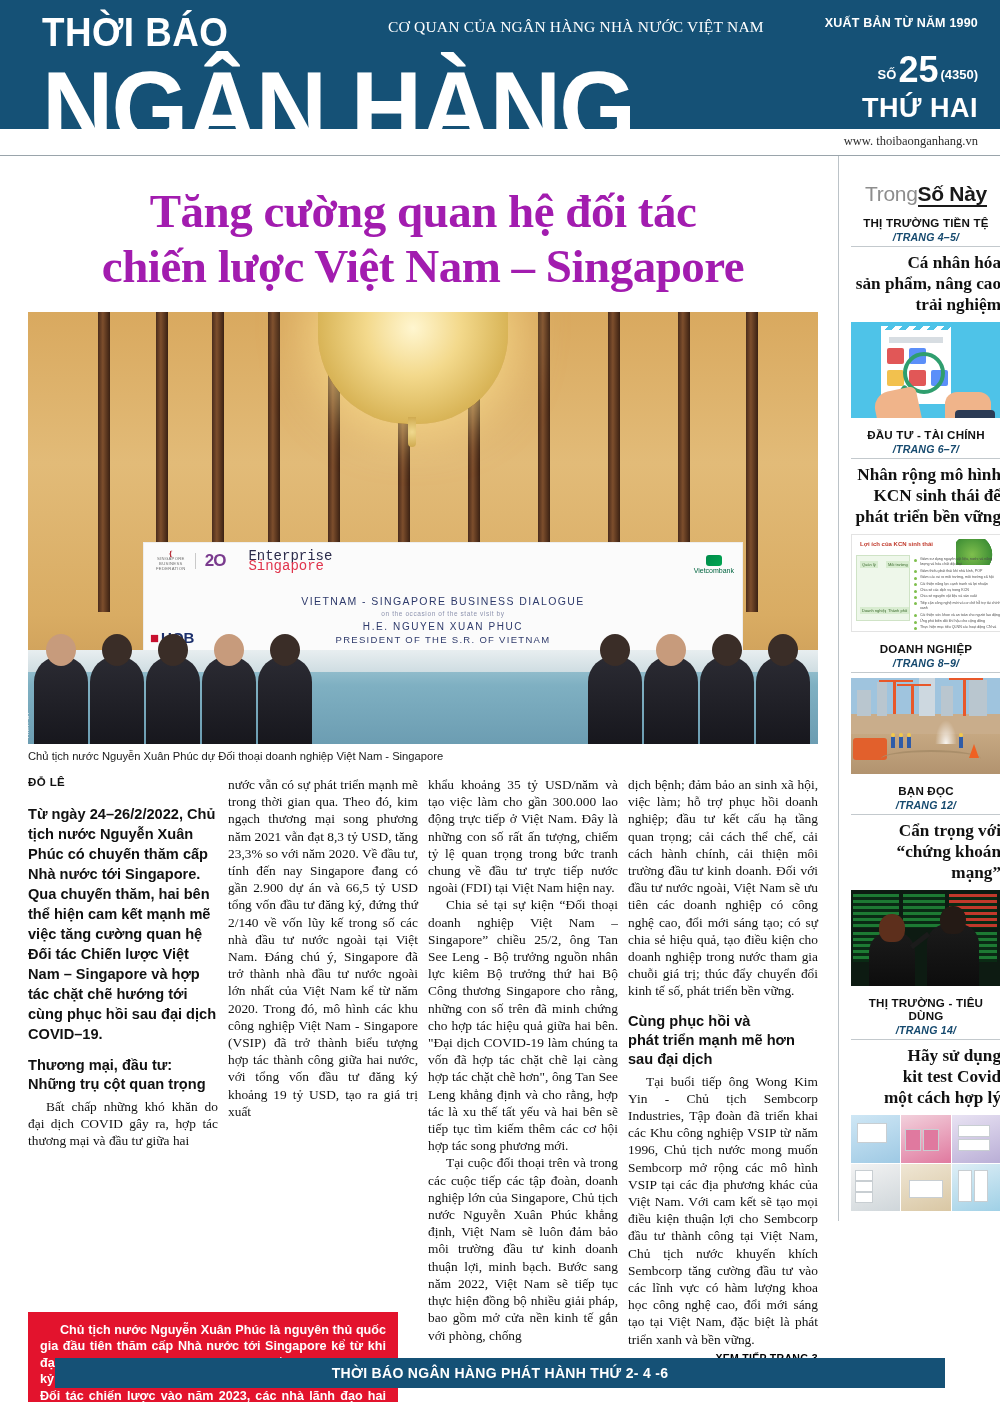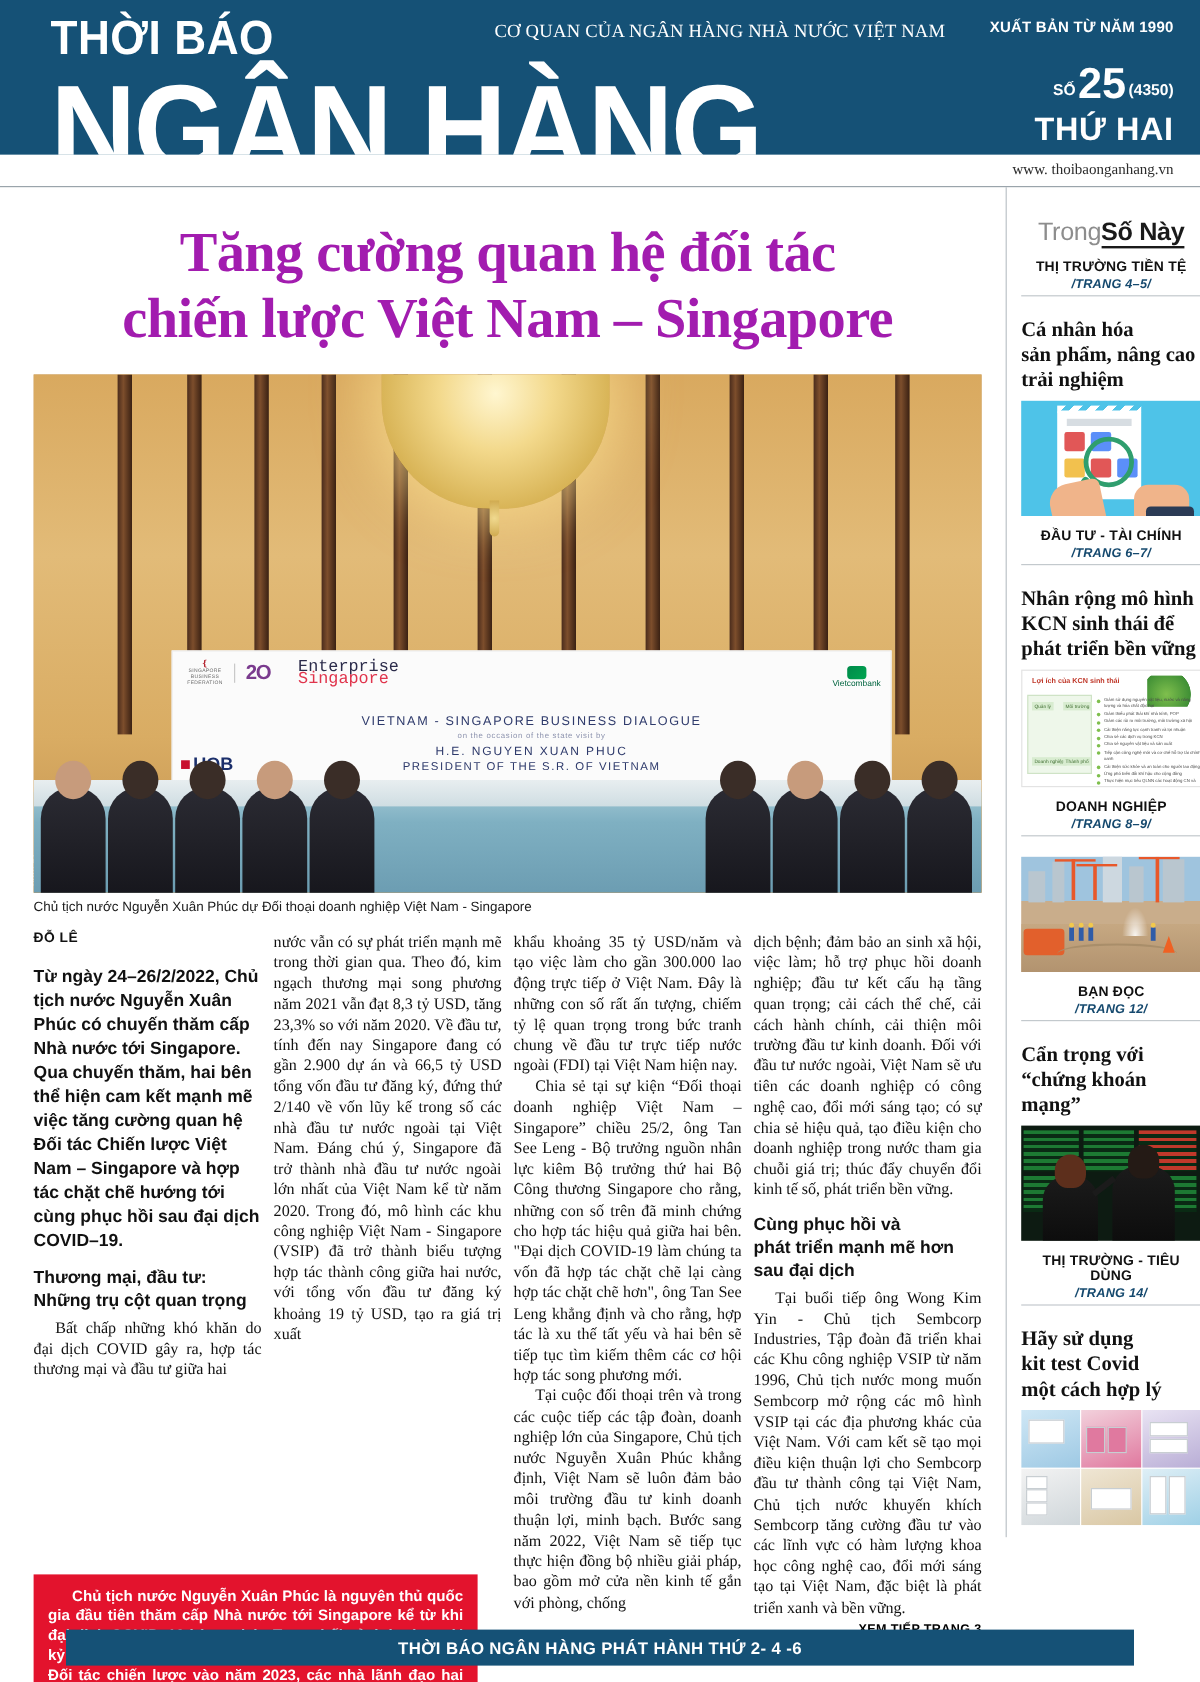--- a/index.html
+++ b/index.html
@@ -51,21 +51,20 @@
   }
   .mast-slogan {
     position: absolute;
     left: 388px;
     top: 18px;
     font-family: "Liberation Serif", serif;
     font-size: 15.5px;
     letter-spacing: 0.2px;
     color: #fff;
     white-space: nowrap;
-    margin-left: 24px;
   }
   .mast-right {
     position: absolute;
     right: 22px;
     top: 16px;
     text-align: right;
     width: 230px;
   }
   .mast-since {
     font-family: "Liberation Sans", sans-serif;
@@ -435,29 +434,29 @@
   }
   .side-pg {
     font-family: "Liberation Sans", sans-serif;
     font-weight: bold;
     font-style: italic;
     font-size: 10.6px;
     text-align: center;
     color: #15496e;
     border-bottom: 1px solid #c3c9cd;
     padding-bottom: 3px;
-    margin-bottom: 17px;
+    margin-bottom: 5px;
     letter-spacing: .2px;
   }
   .side-head {
     font-family: "Liberation Serif", serif;
     font-weight: bold;
     font-size: 17.2px;
     line-height: 21px;
-    text-align: left;
+    text-align: right;
     color: #111;
     margin-bottom: 7px;
   }
   .side-head .light { font-weight: normal; }
   .side-img {
     width: 150px;
     height: 96px;
     overflow: hidden;
     position: relative;
   }

